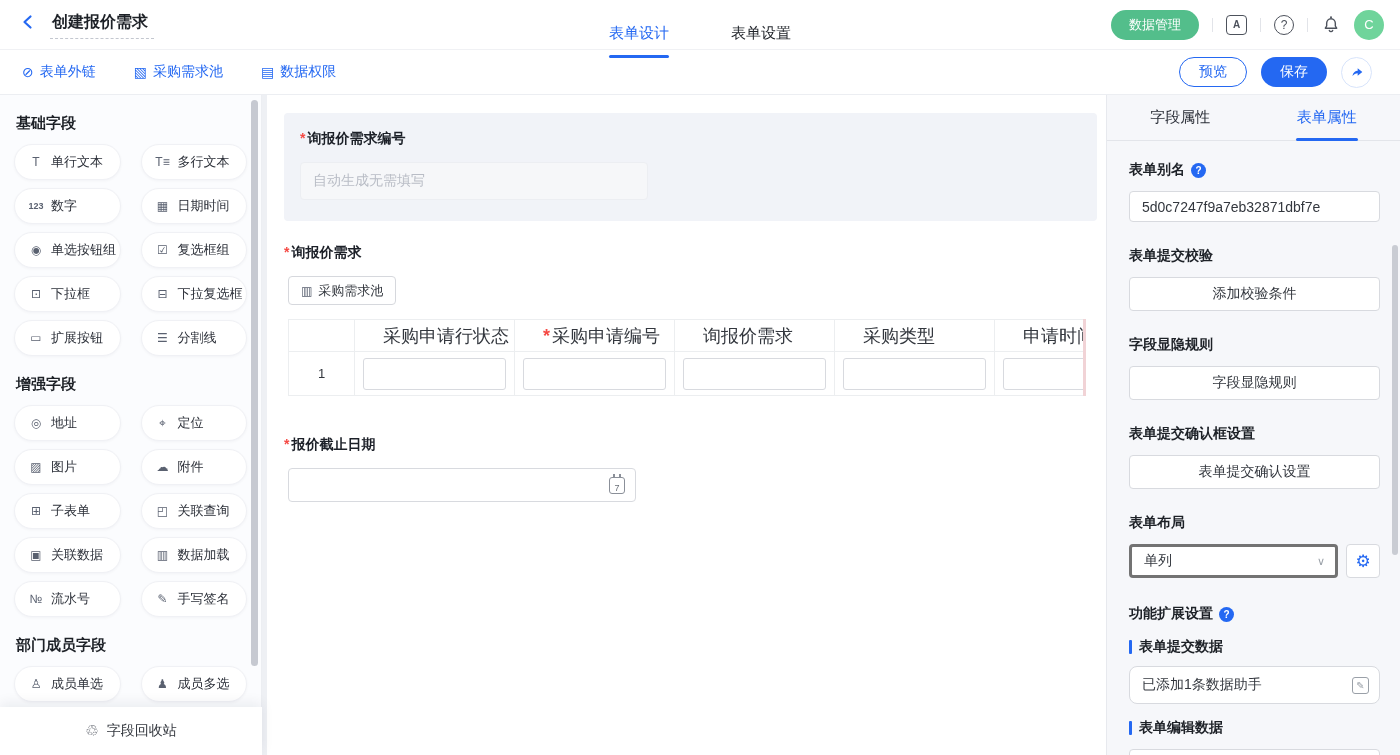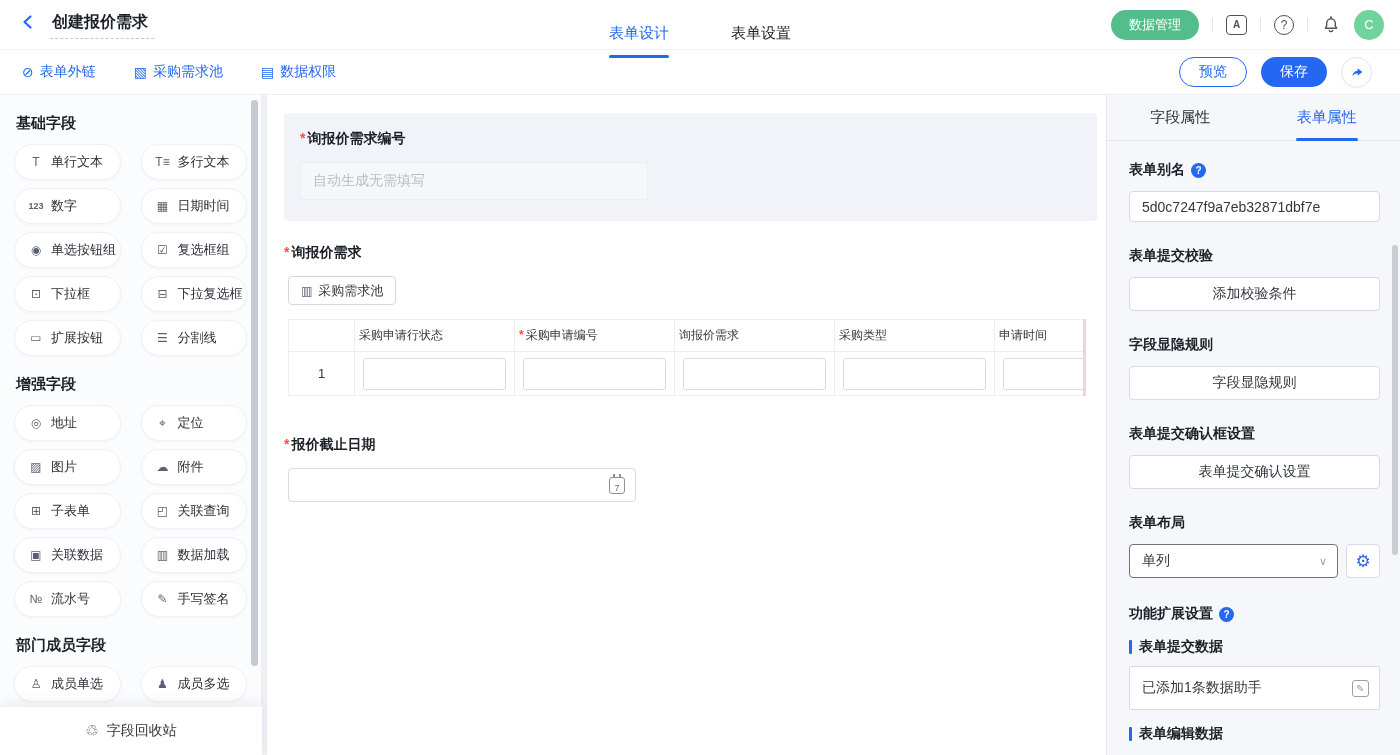--- a/index.html
+++ b/index.html
@@ -48,21 +48,21 @@
   .fblock1 { width:813px; background:#f1f3f8; border-radius:4px; padding:17px 16px 21px 8px; cursor:pointer; }
   .flabel { font-size:14px; font-weight:bold; color:#1c2028; }
   .req { color:#f54a45; margin-right:2px; font-weight:bold; }
   .ghost-input { width:348px; height:38px; margin-top:14px; background:#f6f7f9; border:1px solid #eceef2; border-radius:4px; display:flex; align-items:center; padding-left:12px; font-size:14px; color:#b9bdc6; }
   .field2 { margin-top:23px; cursor:pointer; }
   .pool-btn { margin:14px 0 0 4px; display:inline-flex; align-items:center; gap:6px; height:29px; padding:0 12px; background:#fff; border:1px solid #d6d8dd; border-radius:4px; font-size:13px; color:#33373e; cursor:pointer; }
   .pool-btn .gl { color:#5a6170; font-size:12px; }
   .tbl-wrap { position:relative; margin:14px 0 0 4px; width:798px; overflow:hidden; }
   table.sub { border-collapse:collapse; table-layout:fixed; width:866px; background:#fff; }
   table.sub th, table.sub td { border:1px solid #eceef0; font-weight:normal; }
-  table.sub th { height:32px; font-size:12px; color:#33373e; text-align:left; padding-left:4px; }
+  table.sub th { height:32px; font-size:18px; color:#33373e; text-align:left; padding-left:28px; }
   table.sub td { height:44px; }
   .rownum { text-align:center; font-size:13px; color:#33373e; }
   .cell-input { height:32px; margin:0 8px; border:1px solid #d8dadf; border-radius:3px; background:#fff; cursor:text; }
   .clip-line { position:absolute; right:0; top:0; bottom:0; width:3px; background:#f1d3d6; }
   .field3 { margin-top:40px; cursor:pointer; }
   .date-input { width:348px; height:34px; margin:14px 0 0 4px; border:1px solid #d8dadf; border-radius:4px; background:#fff; display:flex; align-items:center; justify-content:flex-end; padding-right:10px; cursor:text; }
   .cal { width:16px; height:17px; border:1.4px solid #8b9099; border-radius:3px; position:relative; display:flex; align-items:flex-end; justify-content:center; font-size:9px; color:#6b7078; }
   .cal::before, .cal::after { content:""; position:absolute; top:-4px; width:1.6px; height:4px; background:#8b9099; }
   .cal::before { left:3px; } .cal::after { right:3px; }
 
@@ -72,26 +72,26 @@
   .ptab { flex:1; position:relative; display:flex; align-items:center; justify-content:center; font-size:15px; color:#2b2f38; cursor:pointer; }
   .ptab.active { color:#2468f2; }
   .ptab.active::after { content:""; position:absolute; bottom:-1px; left:50%; transform:translateX(-50%); width:62px; height:3px; background:#2468f2; border-radius:2px; }
   .pbody { padding:20px 20px 0 22px; }
   .plabel { font-size:14px; font-weight:bold; color:#1d2127; display:flex; align-items:center; }
   .q { width:15px; height:15px; border-radius:50%; background:#2468f2; color:#fff; font-size:10px; font-weight:bold; display:inline-flex; align-items:center; justify-content:center; margin-left:6px; cursor:pointer; }
   .pinput { width:100%; height:31px; margin-top:12px; border:1px solid #d8dadf; border-radius:4px; background:#fff; font-size:14px; color:#33373e; padding-left:12px; font-family:"Liberation Sans","DejaVu Sans",sans-serif; }
   .pgroup { margin-top:25px; }
   .pbtn { width:100%; height:34px; margin-top:12px; background:#fff; border:1px solid #d8dadf; border-radius:4px; font-size:14px; color:#33373e; display:flex; align-items:center; justify-content:center; cursor:pointer; }
   .layout-row { display:flex; align-items:center; gap:8px; margin-top:12px; }
-  .pselect { flex:1; height:34px; background:#fff; border:1px solid #737373; border-radius:4px; display:flex; align-items:center; padding:0 10px 0 12px; font-size:14px; color:#33373e; cursor:pointer; }
+  .pselect { flex:1; height:34px; background:#fff; border:3px solid #737373; border-radius:4px; display:flex; align-items:center; padding:0 10px 0 12px; font-size:14px; color:#33373e; cursor:pointer; }
   .pselect .chev { margin-left:auto; color:#9aa0a8; font-size:11px; }
   .gear-btn { width:34px; height:34px; background:#fff; border:1px solid #d8dadf; border-radius:4px; display:flex; align-items:center; justify-content:center; color:#2468f2; font-size:17px; cursor:pointer; }
   .subhead { display:flex; align-items:center; gap:7px; margin-top:15px; font-size:14px; font-weight:bold; color:#1d2127; }
   .bluebar { width:3px; height:14px; background:#2468f2; border-radius:1px; }
-  .data-box { height:44px; margin-top:10px; background:#fff; border:1px solid #d8dadf; border-radius:2px; display:flex; align-items:center; padding:0 10px 0 12px; font-size:14px; color:#33373e; }
+  .data-box { height:38px; margin-top:10px; background:#fff; border:1px solid #d8dadf; border-radius:8px; display:flex; align-items:center; padding:0 10px 0 12px; font-size:14px; color:#33373e; }
   .edit-ic { margin-left:auto; width:17px; height:17px; border:1.3px solid #9aa0a8; border-radius:3px; color:#9aa0a8; font-size:10px; display:flex; align-items:center; justify-content:center; cursor:pointer; }
   .pn-scroll { position:absolute; right:2px; top:150px; width:6px; height:310px; background:#c9ccd3; border-radius:3px; z-index:5; }
 </style>
 </head>
 <body>
 
 <div class="header">
   <div class="hd-left">
     <div class="back-btn">
       <svg width="16" height="16" viewBox="0 0 16 16">

